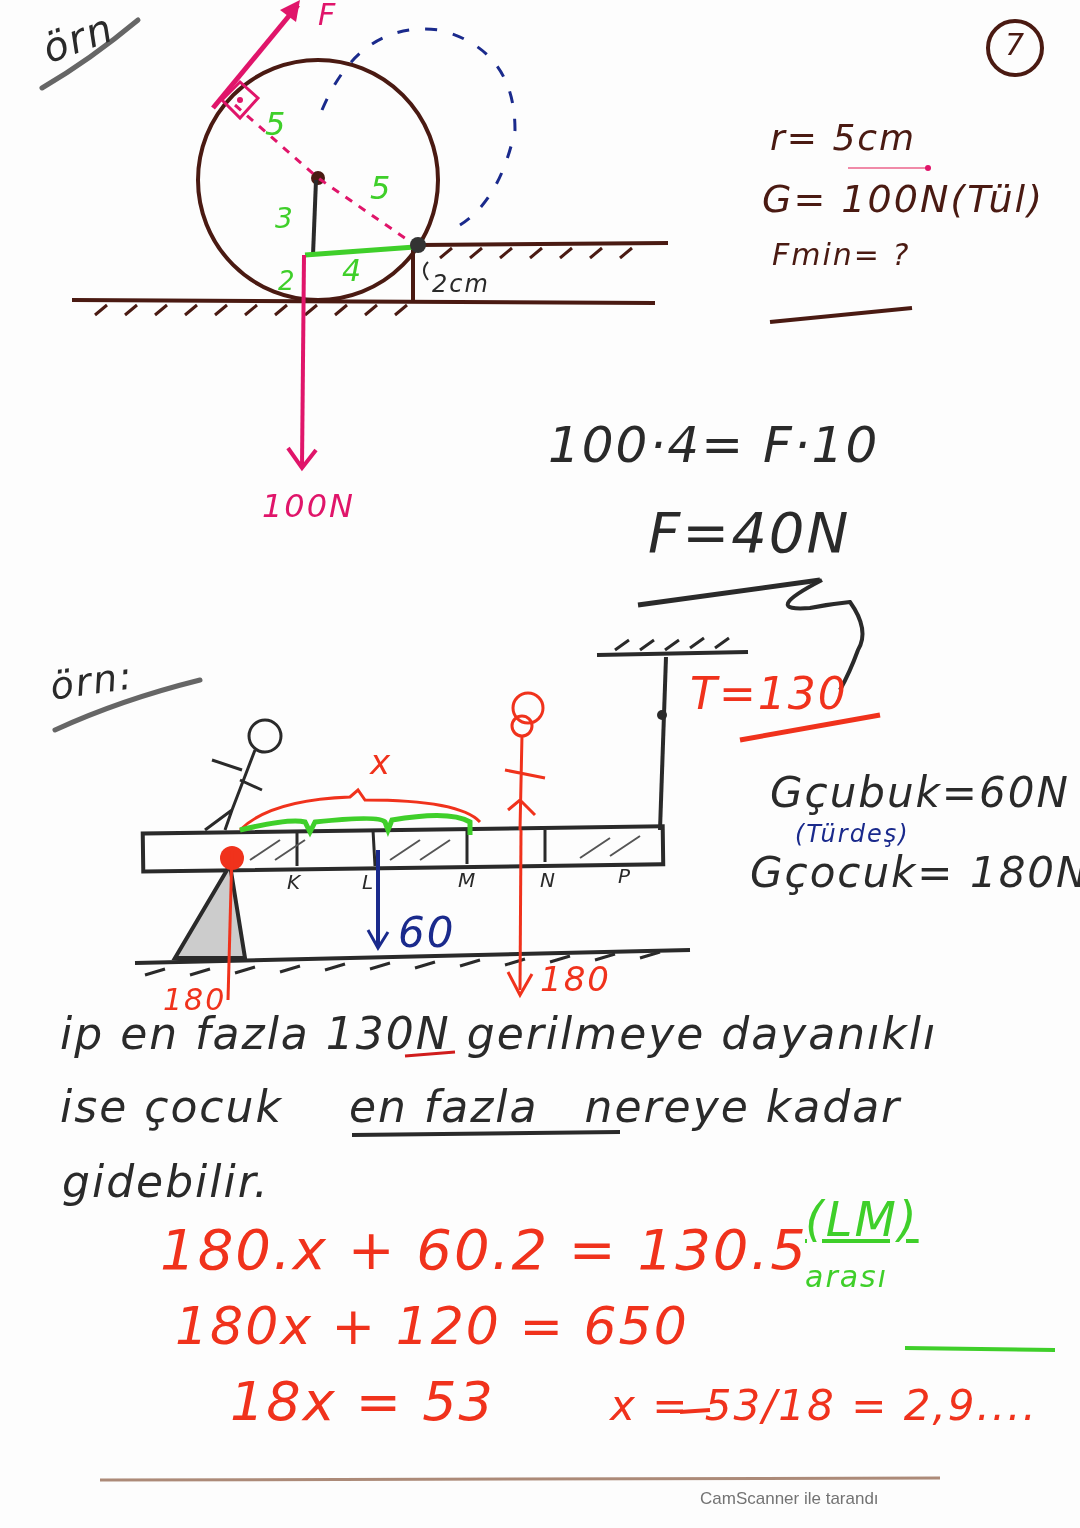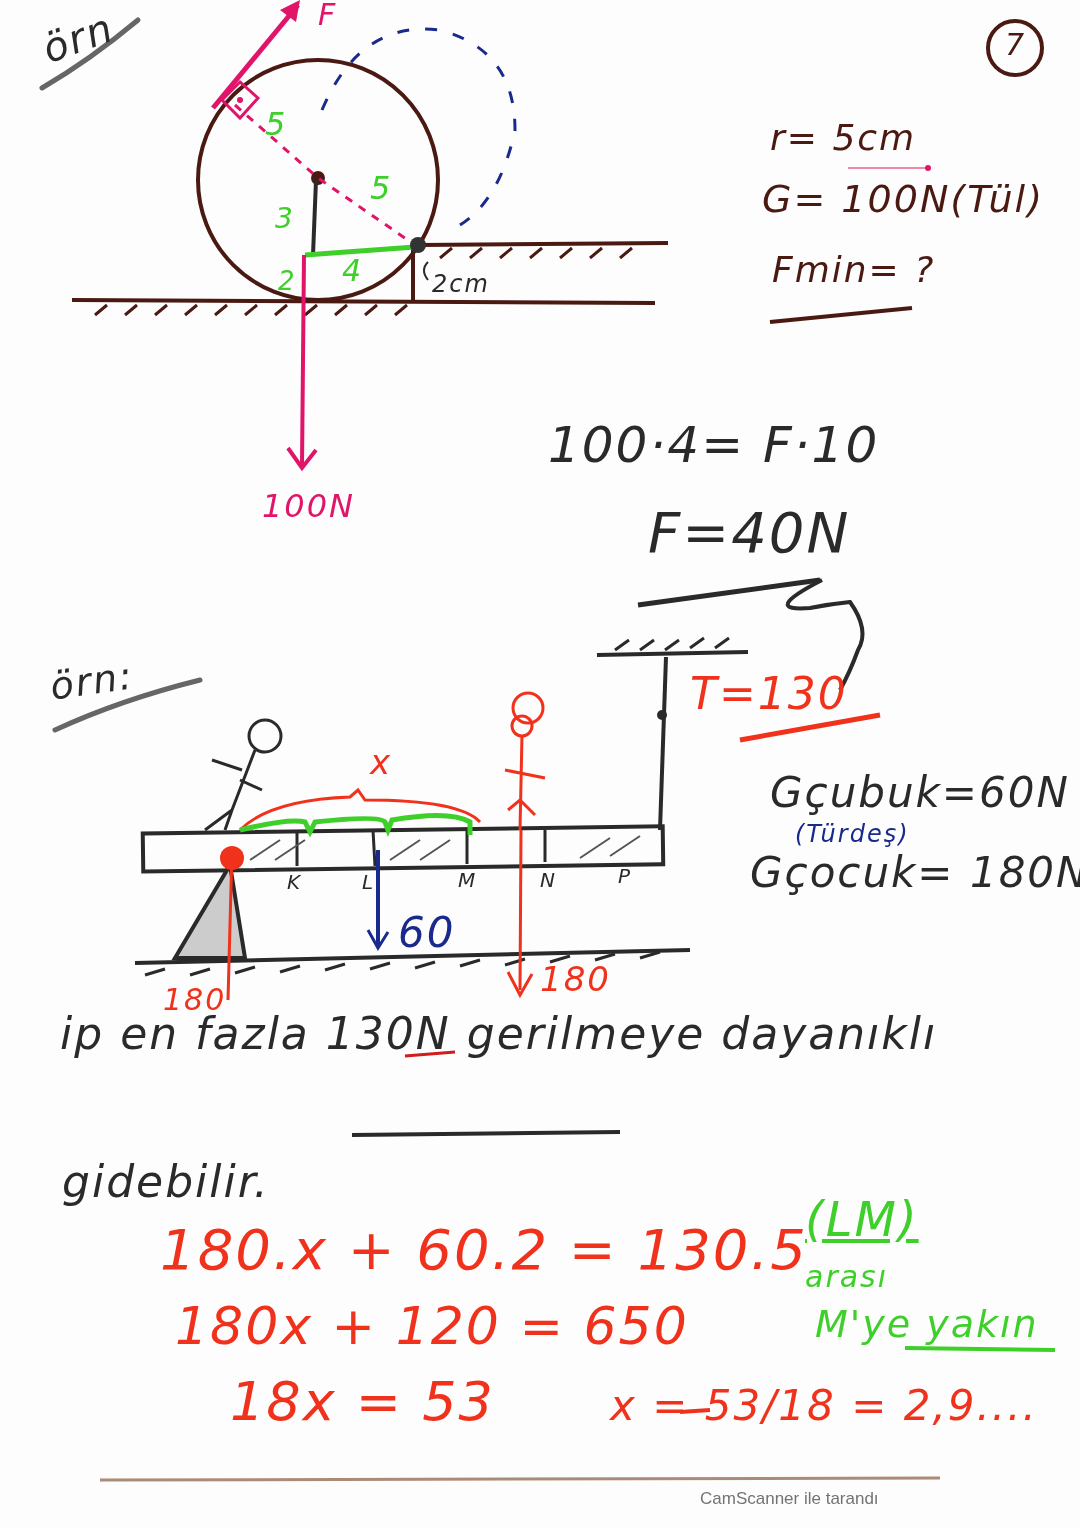--- a/index.html
+++ b/index.html
@@ -136,21 +136,21 @@
   <div class="hw green" style="left:265px;top:108px;font-size:32px;">5</div>
   <div class="hw green" style="left:370px;top:172px;font-size:32px;">5</div>
   <div class="hw green" style="left:275px;top:205px;font-size:28px;">3</div>
   <div class="hw green" style="left:278px;top:268px;font-size:26px;">2</div>
   <div class="hw green" style="left:342px;top:256px;font-size:30px;">4</div>
   <div class="hw black" style="left:432px;top:272px;font-size:24px;">2cm</div>
   <div class="hw pink" style="left:262px;top:490px;font-size:32px;">100N</div>
 
   <div class="hw brown" style="left:770px;top:120px;font-size:36px;">r= 5cm</div>
   <div class="hw brown" style="left:762px;top:180px;font-size:38px;">G= 100N(Tül)</div>
-  <div class="hw brown" style="left:772px;top:252px;font-size:36px;">Fmin= ?</div>
+  <div class="hw brown" style="left:772px;top:240px;font-size:30px;">Fmin= ?</div>
 
   <div class="hw black" style="left:548px;top:420px;font-size:50px;">100·4= F·10</div>
   <div class="hw black" style="left:648px;top:505px;font-size:56px;">F=40N</div>
 
   <div class="hw black" style="left:50px;top:662px;font-size:38px;transform:rotate(-8deg);">örn:</div>
   <div class="hw red" style="left:690px;top:672px;font-size:44px;">T=130</div>
   <div class="hw red" style="left:370px;top:745px;font-size:34px;">x</div>
 
   <div class="hw black" style="left:287px;top:872px;font-size:20px;">K</div>
   <div class="hw black" style="left:362px;top:872px;font-size:20px;">L</div>
@@ -164,28 +164,29 @@
 
   <div class="hw black" style="left:770px;top:772px;font-size:42px;">Gçubuk=60N</div>
   <div class="hw blue" style="left:795px;top:822px;font-size:24px;">(Türdeş)</div>
   <div class="hw black" style="left:750px;top:852px;font-size:42px;">Gçocuk= 180N</div>
 
   <div class="hw black" style="left:60px;top:1012px;font-size:44px;text-align:right;">
     <span>ip en fazla</span>
     <span>130N</span>
     <span>gerilmeye dayanıklı</span>
   </div>
+  <div class="hw black" style="left:60px;top:1085px;font-size:44px;">
+    <span>ise çocuk</span>
+    <span style="margin-left:50px;">en fazla</span>
+    <span style="margin-left:30px;">nereye kadar</span>
+  </div>
   <div class="hw black" style="left:62px;top:1160px;font-size:44px;">gidebilir.</div>
 
   <div class="hw red" style="left:160px;top:1222px;font-size:56px;">180.x + 60.2 = 130.5</div>
   <div class="hw red" style="left:175px;top:1300px;font-size:52px;">180x + 120 = 650</div>
   <div class="hw red" style="left:230px;top:1375px;font-size:54px;">18x = 53</div>
   <div class="hw red" style="left:610px;top:1385px;font-size:42px;">x = 53/18 = 2,9....</div>
 
   <div class="hw green" style="left:805px;top:1195px;font-size:48px;text-decoration:underline;">(LM)</div>
   <div class="hw green" style="left:805px;top:1262px;font-size:30px;">arası</div>
-  <div class="hw green" style="left:815px;top:1305px;font-size:38px;">
-    <span>M'ye</span>
-    <span>yakın</span>
-  </div>
 
   <div class="footer">CamScanner ile tarandı</div>
 </div>
 
 </body></html>

